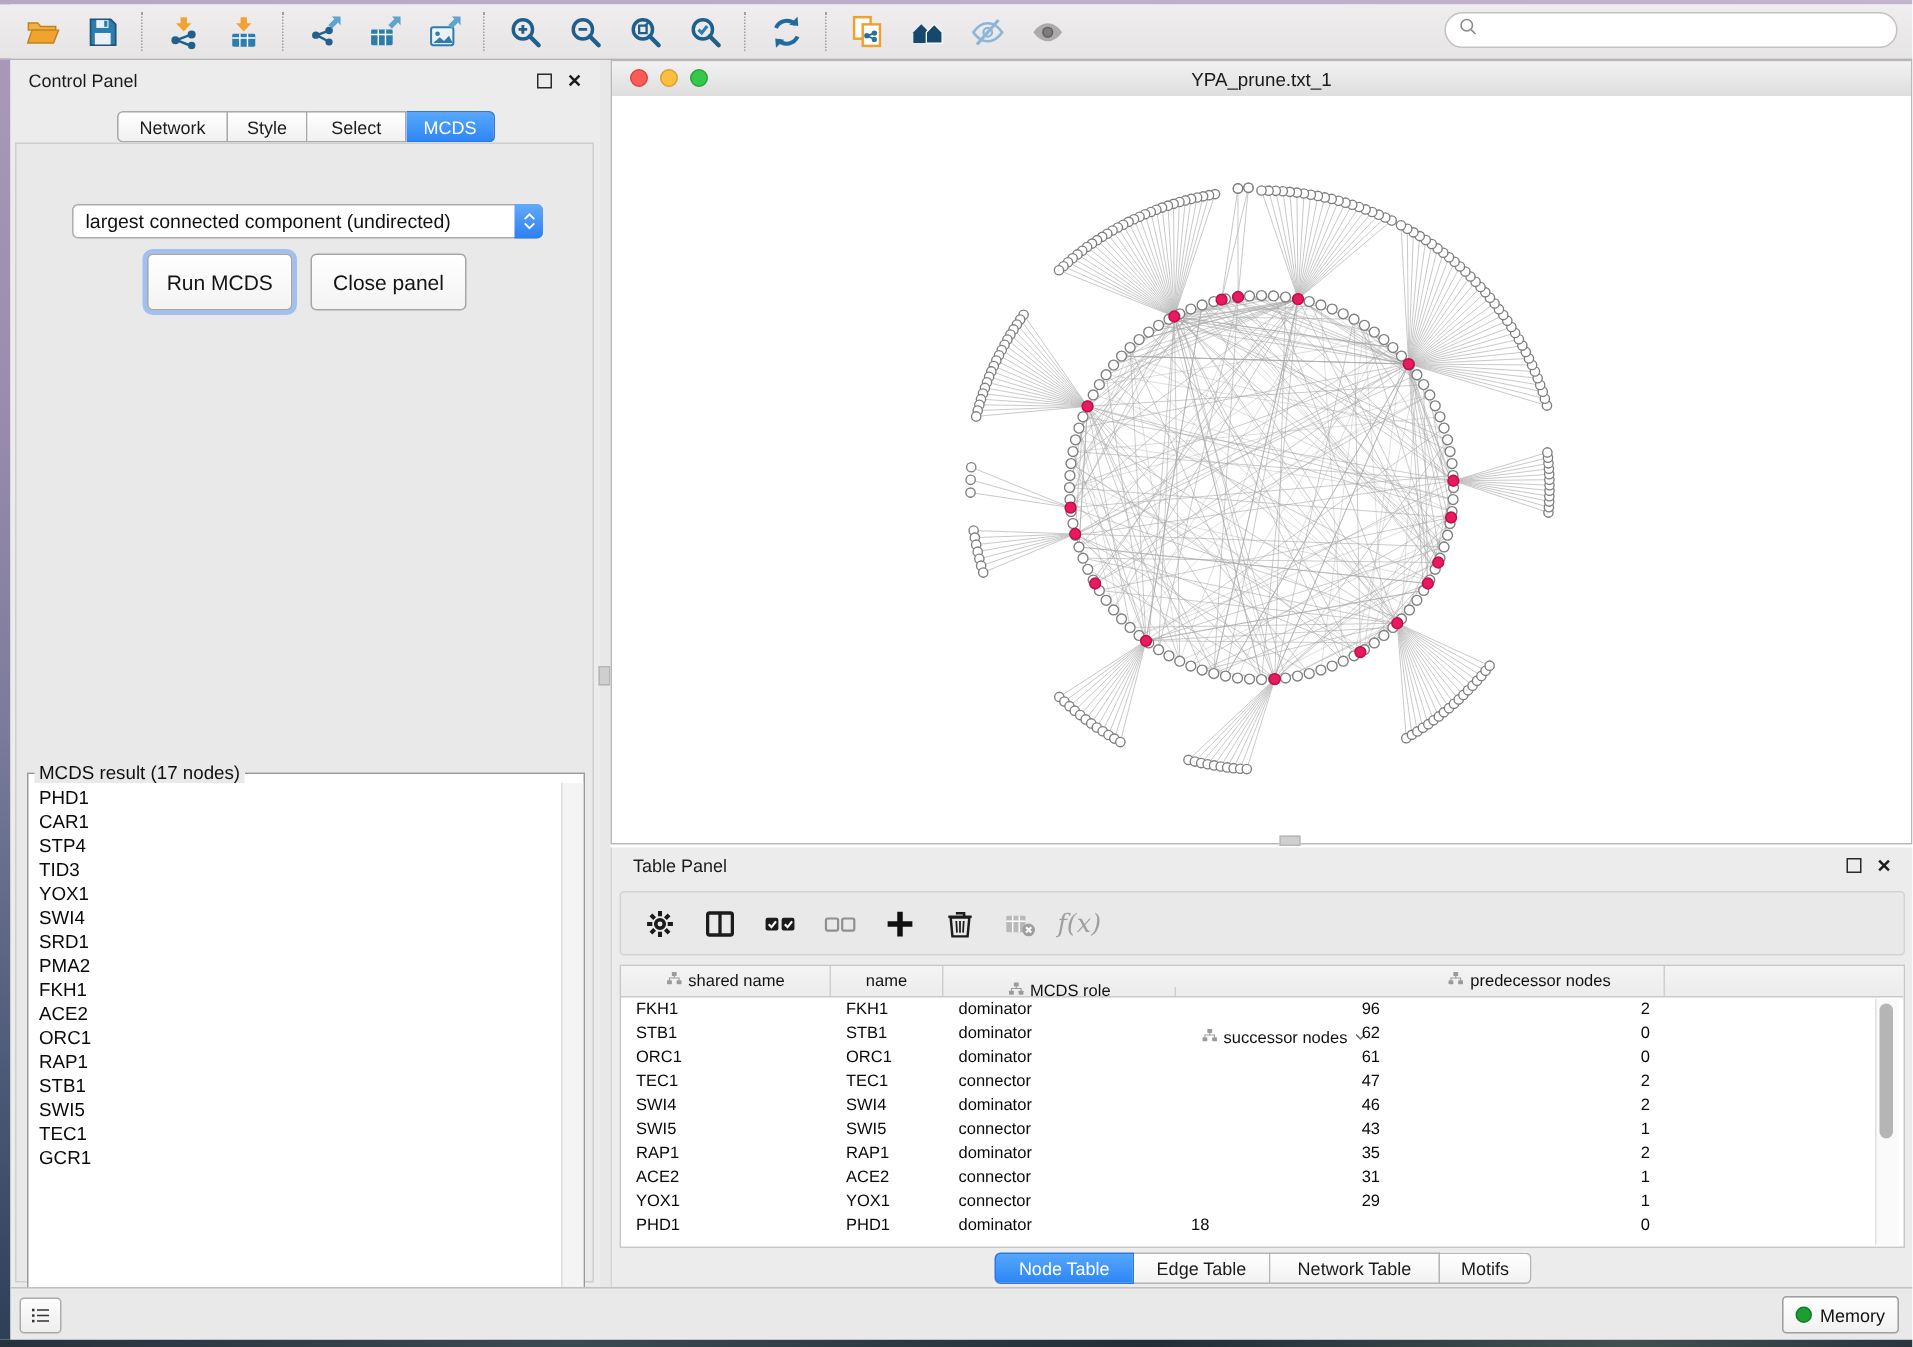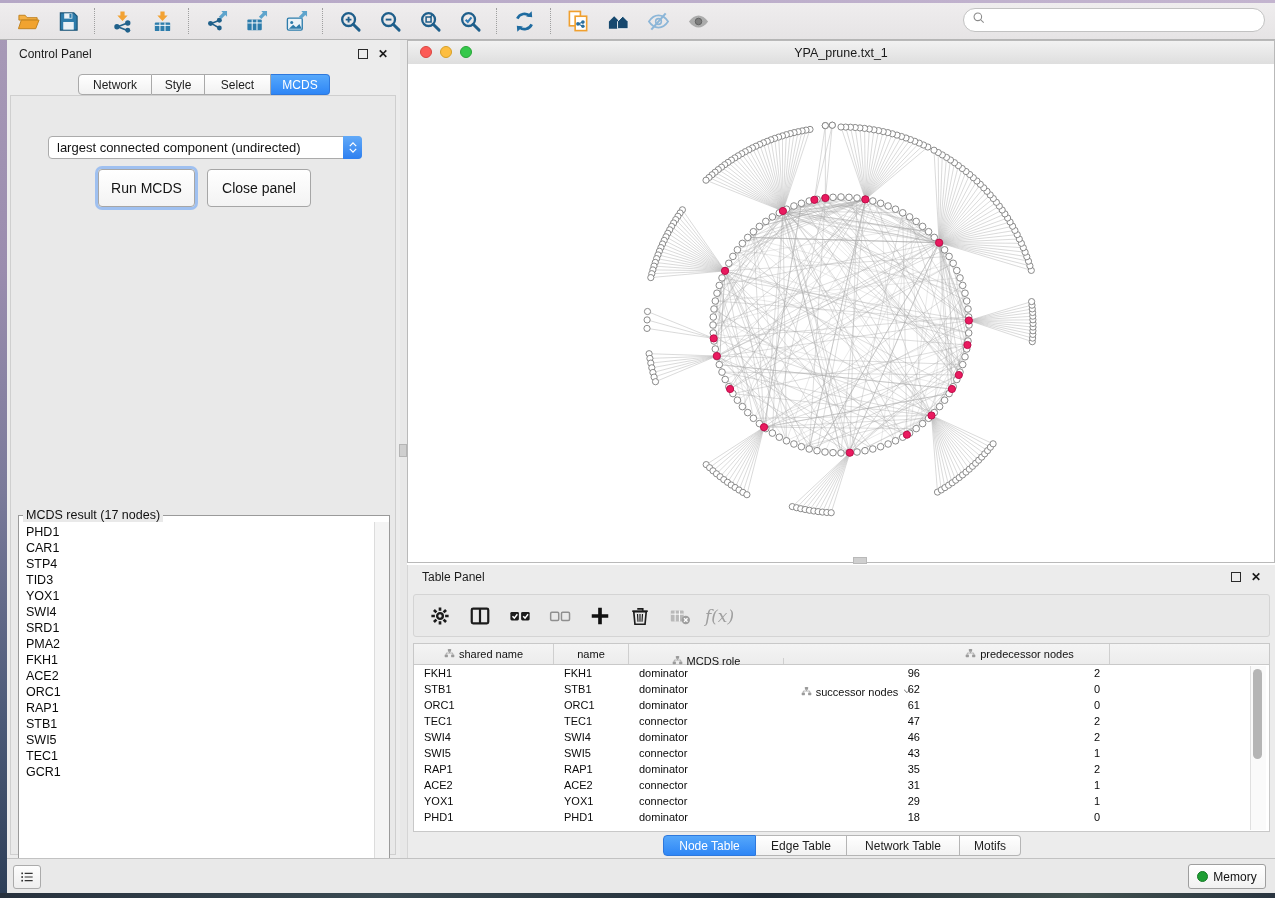--- a/index.html
+++ b/index.html
@@ -1252,21 +1252,21 @@
           <div class="nt-cell" style="width: 140px; text-align: left;">YOX1</div>
           <div class="nt-cell" style="width: 75px; text-align: left;">YOX1</div>
           <div class="nt-cell" style="width: 155px; text-align: left;">connector</div>
           <div class="nt-cell" style="width: 146px; text-align: right;">29</div>
           <div class="nt-cell" style="width: 180px; text-align: right;">1</div>
         </div>
         <div class="nt-row">
           <div class="nt-cell" style="width: 140px; text-align: left;">PHD1</div>
           <div class="nt-cell" style="width: 75px; text-align: left;">PHD1</div>
           <div class="nt-cell" style="width: 155px; text-align: left;">dominator</div>
-          <div class="nt-cell" style="width: 146px; text-align: right;">18</div>
+          <div class="nt-cell" style="width: 146px; ">18</div>
           <div class="nt-cell" style="width: 180px; text-align: right;">0</div>
         </div>
       </div>
     <div class="nt-scroll">
       <div class="nt-thumb"></div>
     </div>
   </div>
   <div class="tp-tabs" id="tp-tabs">
       <div class="tp-tab active" style="width: 93px;">Node Table</div>
       <div class="tp-tab" style="width: 91px;">Edge Table</div>

